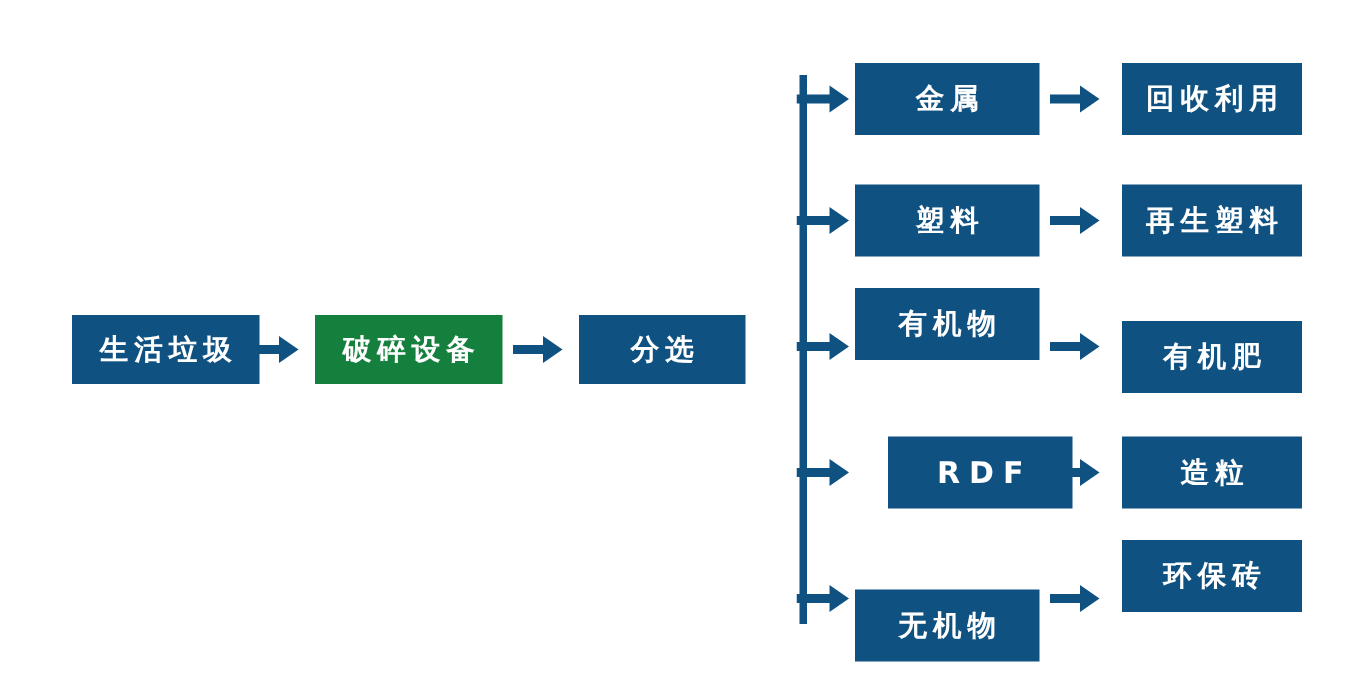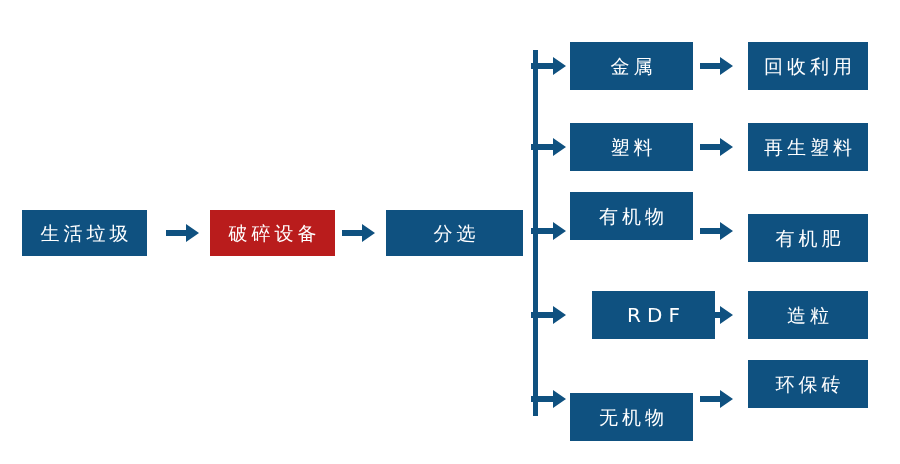--- a/index.html
+++ b/index.html
@@ -24,38 +24,39 @@
     position: absolute;
     display: flex;
     align-items: center;
     justify-content: center;
     color: #ffffff;
     letter-spacing: 4px;
     text-indent: 4px;
     line-height: 1;
     white-space: nowrap;
     box-sizing: border-box;
+    font-weight: bold;
   }
   .node.blue { background: #0f5180; }
-  .node.red  { background: #b91c1c; }
+  .node.red  { background: #15803d; }
 
   .node-label {
     display: block;
   }
 
   
   .node.main {
     top: 210px;
     width: 125px;
     height: 46px;
     font-size: 19px;
   }
-  #node-waste   { left: 22px; }
+  #node-waste   { left: 48px; }
   #node-crusher { left: 210px; }
-  #node-sorting { left: 386px; width: 137px; text-align: center; }
+  #node-sorting { left: 386px; width: 111px; text-align: center; }
 
   
   .node.mid   { width: 123px; height: 48px; left: 570px; font-size: 19px; }
   .node.right { width: 120px; height: 48px; left: 748px; font-size: 19px; justify-content: center; }
 
   .node.latin { letter-spacing: 6px; text-indent: 6px; font-size: 20px; margin-left: 22px; }
 
   
   .arrow {
     position: absolute;

